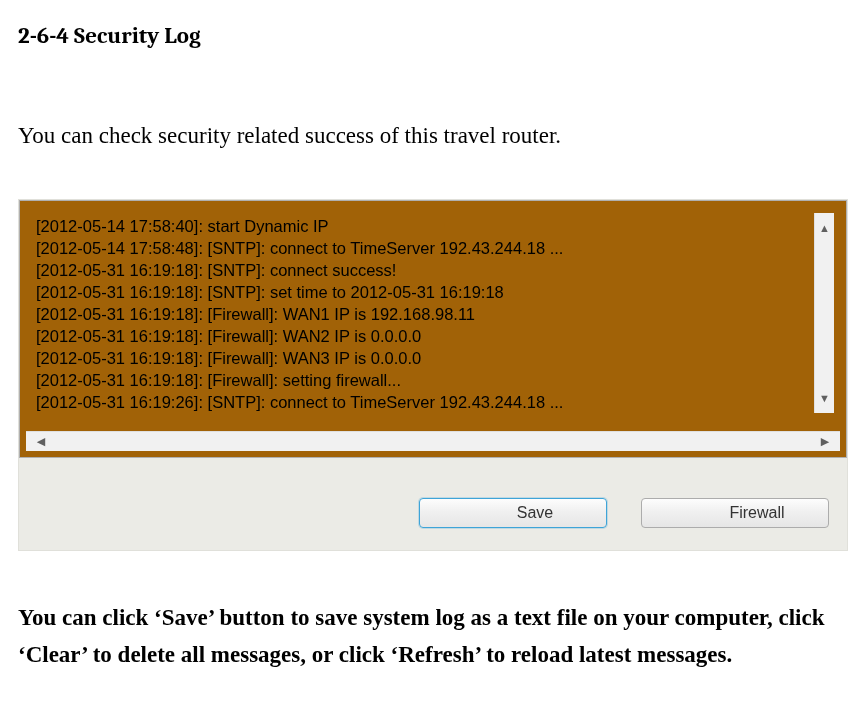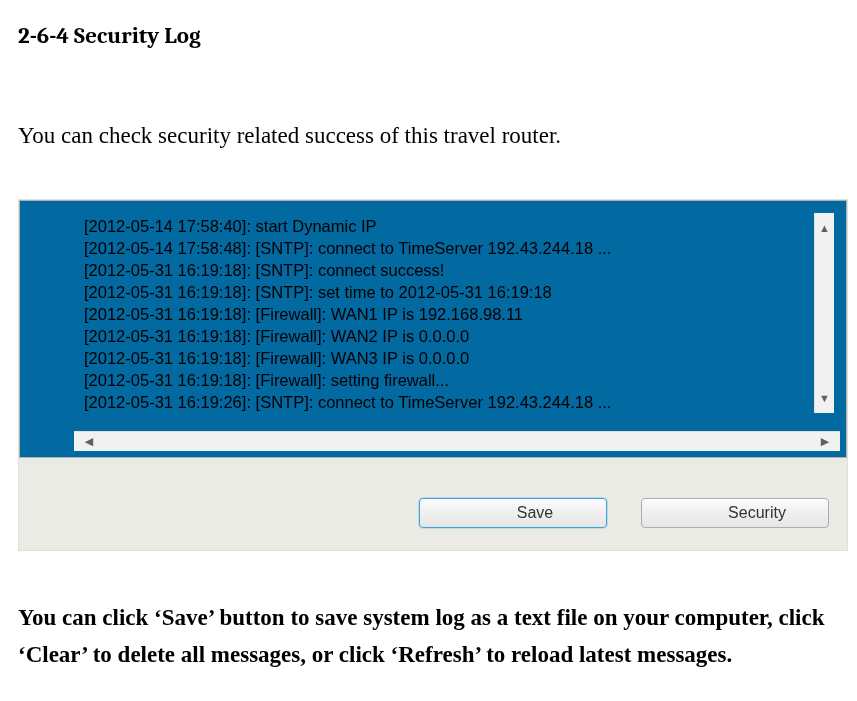--- a/index.html
+++ b/index.html
@@ -25,27 +25,26 @@
       margin-top: 74px;
       margin-bottom: 50px;
     }
     .panel {
       background: #ebebe6;
       border: 1px solid #e0e0da;
       width: 830px;
       padding: 0;
     }
     .log-area-wrapper {
-      background: #0369a1;
+      background: #a16207;
       border: 1px solid #b0b0b0;
       margin: 0;
       position: relative;
       display: flex;
       flex-direction: column;
-      padding-left: 48px;
     }
     .log-content-row {
       display: flex;
       flex-direction: row;
     }
     .log-content {
       font-family: Arial, Helvetica, sans-serif;
       font-size: 16.5px;
       line-height: 22px;
       color: #000;
@@ -150,17 +149,17 @@
         <div class="scroll-arrow">▼</div>
       </div>
     </div>
     <div class="hscroll">
       <div class="scroll-arrow-h">◀</div>
       <div class="scroll-arrow-h">▶</div>
     </div>
   </div>
   <div class="button-row">
     <div class="btn btn-primary">Save</div>
-    <div class="btn">Security</div>
+    <div class="btn">Firewall</div>
   </div>
 </div>
 
 <p class="outro-text">You can click ‘Save’ button to save system log as a text file on your computer, click ‘Clear’ to delete all messages, or click ‘Refresh’ to reload latest messages.</p>
 
 </body></html>

